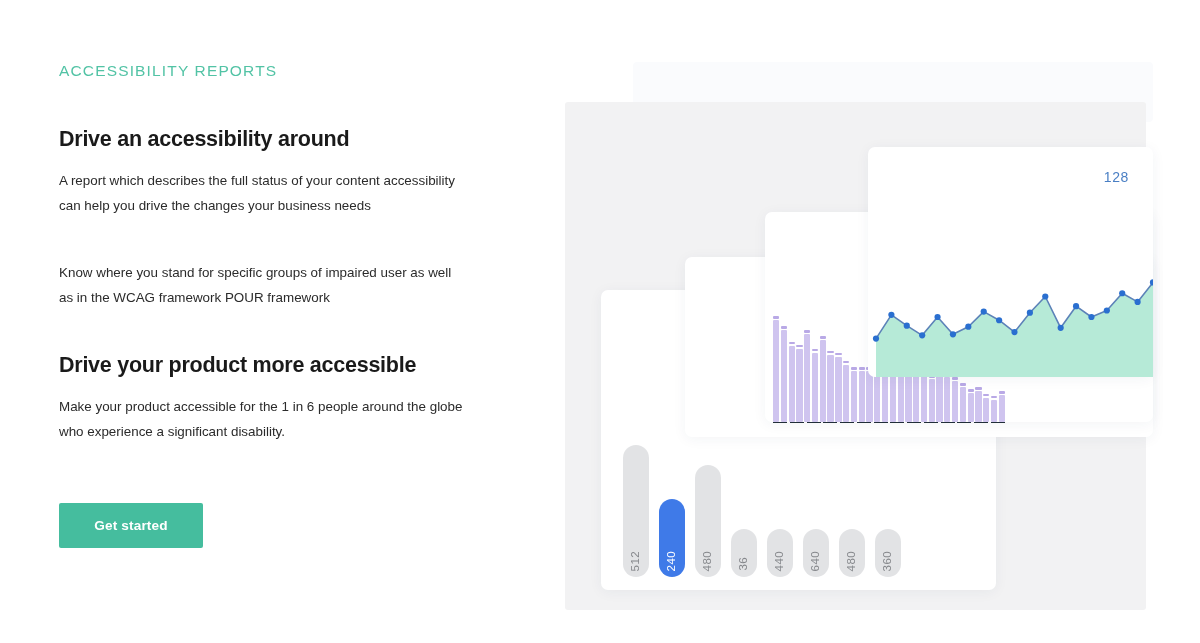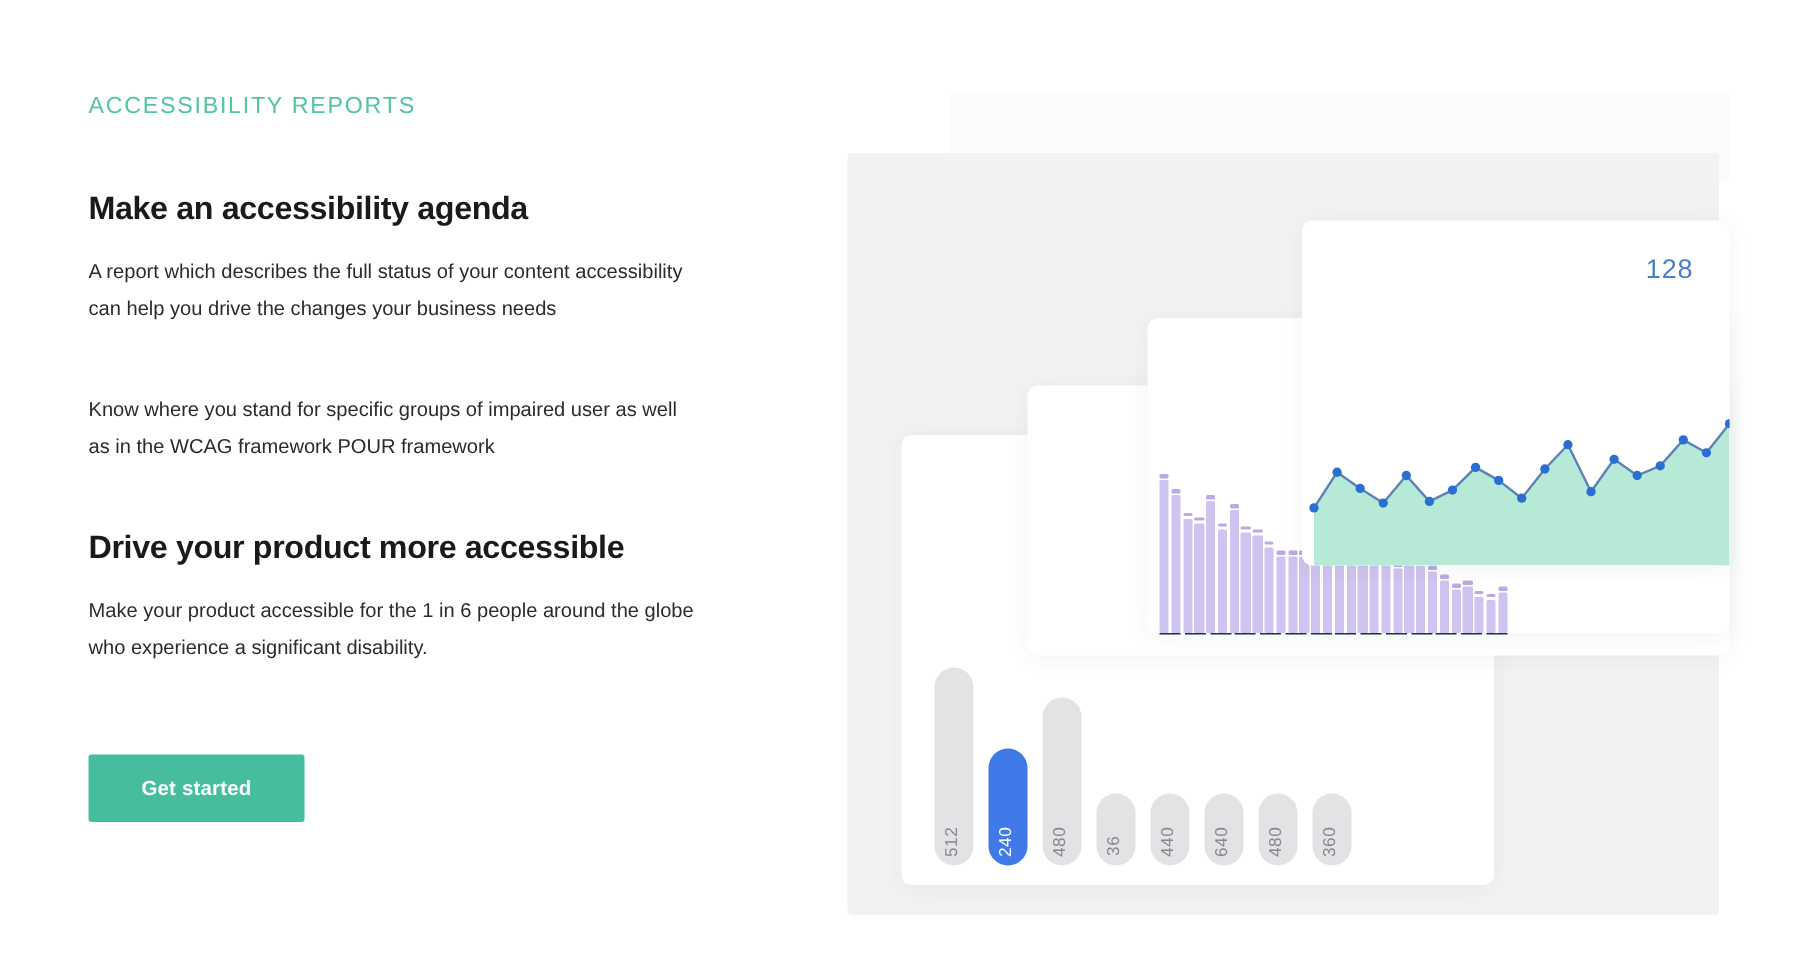--- a/index.html
+++ b/index.html
@@ -83,21 +83,21 @@
     box-shadow: 0 2px 14px rgba(45,55,85,0.055);
   }
   .card-1 { left: 303px; top: 85px;  width: 285px; height: 230px; }
   .card-2 { left: 200px; top: 150px; width: 388px; height: 210px; }
   .card-3 { left: 120px; top: 195px; width: 468px; height: 180px; }
   .card-4 { left:  36px; top: 228px; width: 395px; height: 300px; }
 
   
   .kpi {
     position: absolute; right: 24px; top: 22px;
-    font-size: 18px; color: #4a7fc4; font-weight: 400;
+    font-size: 14px; color: #4a7fc4; font-weight: 400;
     letter-spacing: 0.6px;
   }
   .area-wrap { position: absolute; left: 0px; bottom: 0px; width: 285px; height: 132px; }
   .area-wrap svg { display: block; width: 100%; height: 100%; }
 
   
   .purple-wrap {
     position: absolute; left: 0px; bottom: 0px;
     width: 240px; height: 102px;
     display: flex; align-items: flex-end; gap: 1.5px;
@@ -148,21 +148,21 @@
 </head>
 <body>
 
 <div class="page">
 
   <div class="left-col">
 
     <div class="eyebrow">ACCESSIBILITY REPORTS</div>
 
     <div class="feature f1">
-      <h2 class="feature-title">Make an accessibility agenda</h2>
+      <h2 class="feature-title">Drive an accessibility around</h2>
       <p class="feature-body">A report which describes the full status of your content accessibility can help you drive the changes your business needs</p>
     </div>
 
     <div class="feature f2">
       <p class="feature-body">Know where you stand for specific groups of impaired user as well as in the WCAG framework POUR framework</p>
     </div>
 
     <div class="feature f3">
       <h2 class="feature-title">Drive your product more accessible</h2>
       <p class="feature-body">Make your product accessible for the 1 in 6 people around the globe who experience a significant disability.</p>

